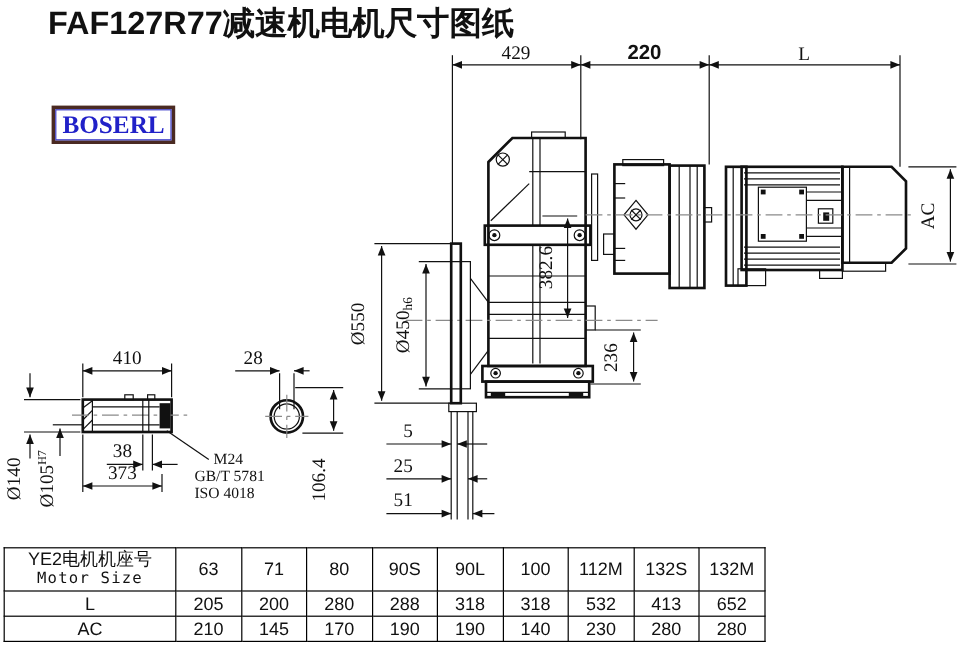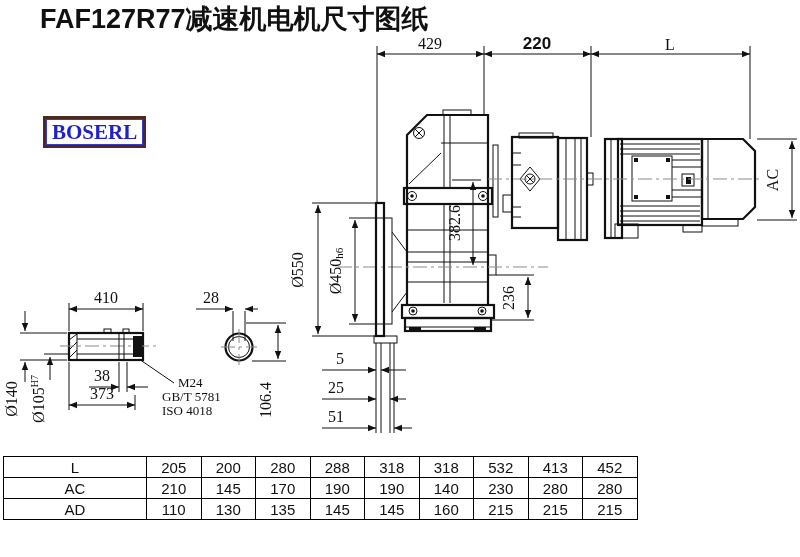--- a/index.html
+++ b/index.html
@@ -1,20 +1,20 @@
 <!DOCTYPE html>
 <html><head>
 <meta charset="utf-8">
 <style>
   * { margin:0; padding:0; box-sizing:border-box; }
   html,body { width:800px; height:557px; background:#ffffff; overflow:hidden; position:relative;
               font-family:"Liberation Sans", sans-serif; color:#111; }
   #page-title { position:absolute; left:3px; top:1px; font-size:27px; font-weight:bold;
                 letter-spacing:0; white-space:nowrap;margin-left:37px; }
-  #brand-logo { position:absolute; left:43px; top:116px; border:3px solid #4a2a22; background:#fff; }
+  #brand-logo { position:absolute; left:43px; top:88px; border:3px solid #4a2a22; background:#fff; }
   #brand-logo .inner { border:1px solid #3b3bc8; padding:0 5px; font-family:"Liberation Serif", serif;
                        font-weight:bold; font-size:21px; color:#2121c8; line-height:24px; }
   svg.drawing { position:absolute; left:0; top:0; }
   svg .thick { stroke:#111; stroke-width:2.2; fill:none; }
   svg .thin  { stroke:#111; stroke-width:1;   fill:none; }
   svg .ln    { stroke:#111; stroke-width:1;   fill:none; }
   svg .cl    { stroke:#8a8a8a; stroke-width:1; fill:none; stroke-dasharray:14 4 3 4; }
   svg .fill  { fill:#111; stroke:none; }
   svg text.ds { font-family:"Liberation Serif", serif; font-size:16px; fill:#111; }
   svg text.db { font-family:"Liberation Sans", sans-serif; font-weight:bold; font-size:17px; fill:#111; }
@@ -253,50 +253,53 @@
     <text class="ds" transform="rotate(-90 271 400)" x="271" y="400" text-anchor="middle">106.4</text>
   </g>
 </svg>
 
 <table id="size-table">
   <colgroup>
     <col style="width:143px">
     <col span="9" style="width:54.5px">
   </colgroup>
   <tbody>
+      <tr class="hdr">
+    <td>
+      <div class="hdr-cn">YE2电机机座号</div>
+      <div class="hdr-en">Motor Size</div>
+    </td>
+    <td>63</td>
+    <td>71</td>
+    <td>80</td>
+    <td>90S</td>
+    <td>90L</td>
+    <td>100</td>
+    <td>112M</td>
+    <td>132S</td>
+    <td>132M</td>
+  </tr>
   <tr>
     <td>L</td>
     <td>205</td>
     <td>200</td>
     <td>280</td>
     <td>288</td>
     <td>318</td>
     <td>318</td>
     <td>532</td>
     <td>413</td>
-    <td>452</td>
+    <td>652</td>
   </tr>
   <tr>
     <td>AC</td>
     <td>210</td>
     <td>145</td>
     <td>170</td>
     <td>190</td>
     <td>190</td>
     <td>140</td>
     <td>230</td>
     <td>280</td>
     <td>280</td>
   </tr>
-  <tr>
-    <td>AD</td>
-    <td>110</td>
-    <td>130</td>
-    <td>135</td>
-    <td>145</td>
-    <td>145</td>
-    <td>160</td>
-    <td>215</td>
-    <td>215</td>
-    <td>215</td>
-  </tr>
 </tbody>
   </table>
 
 </body></html>

